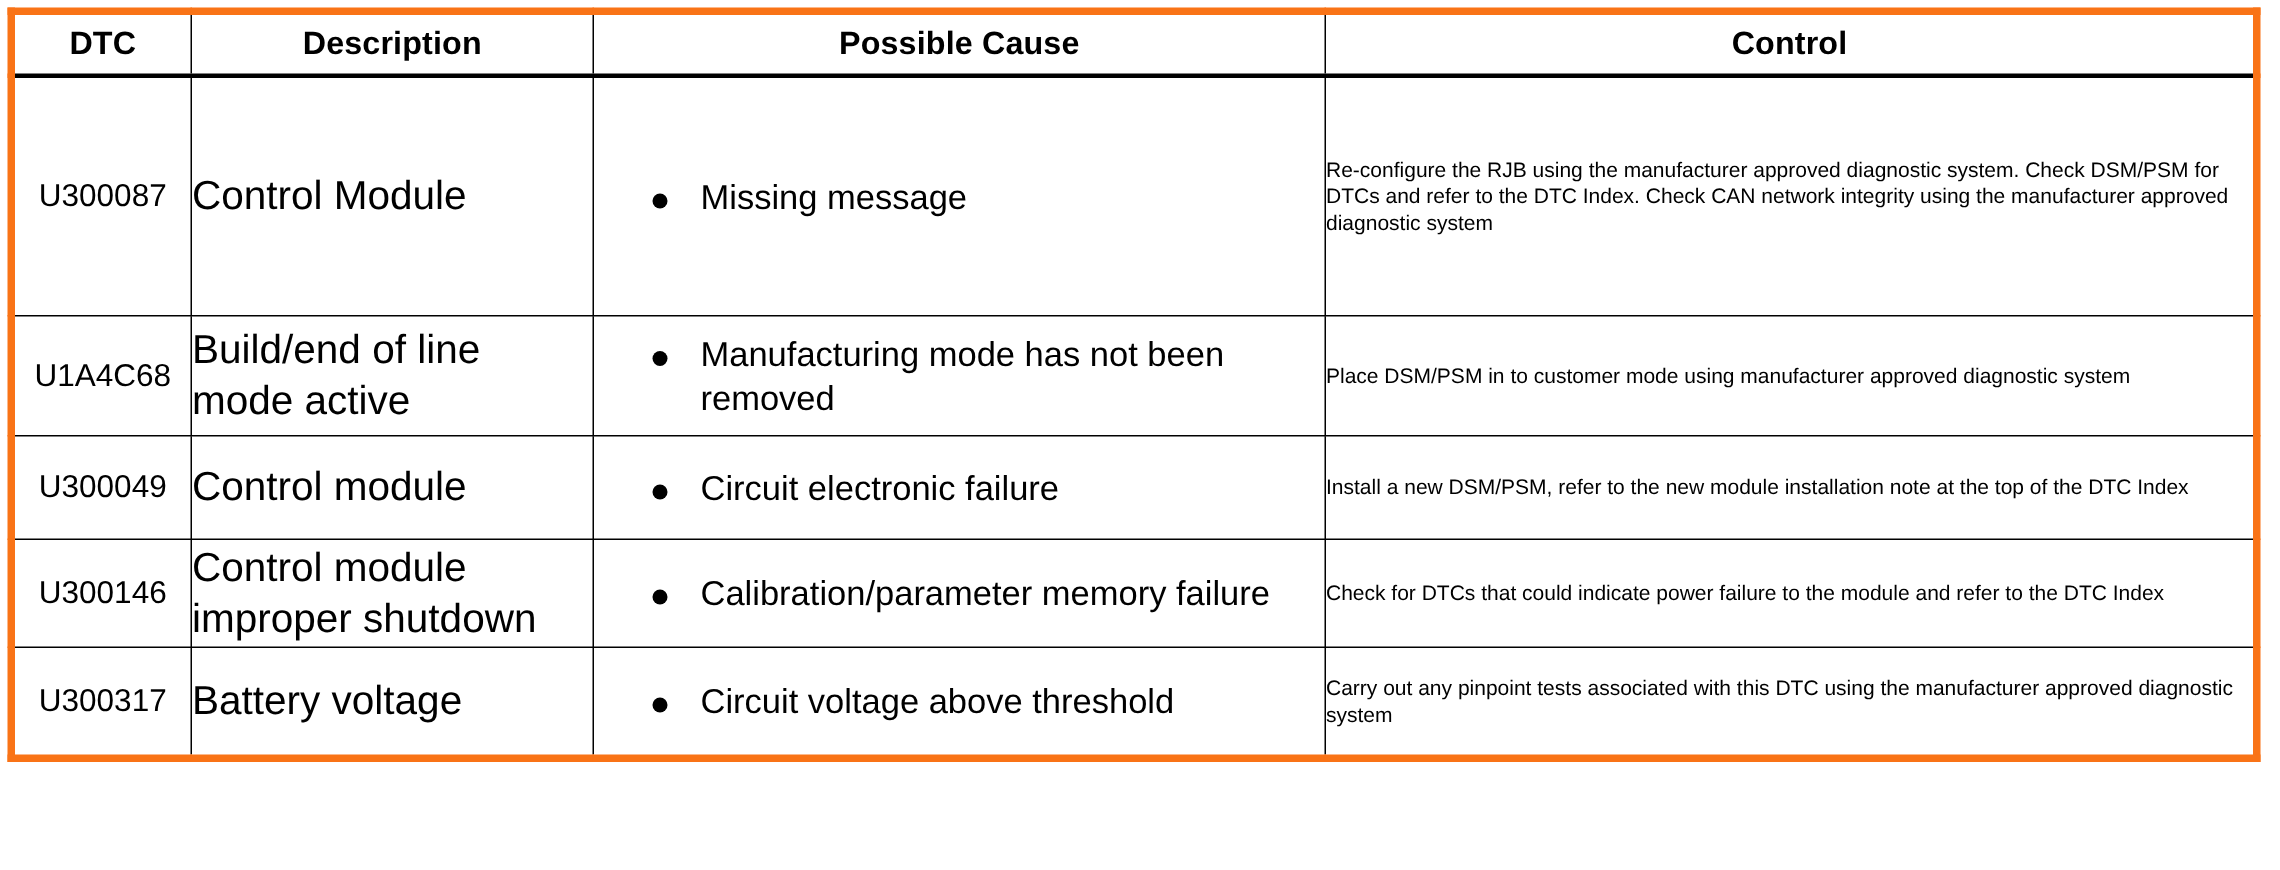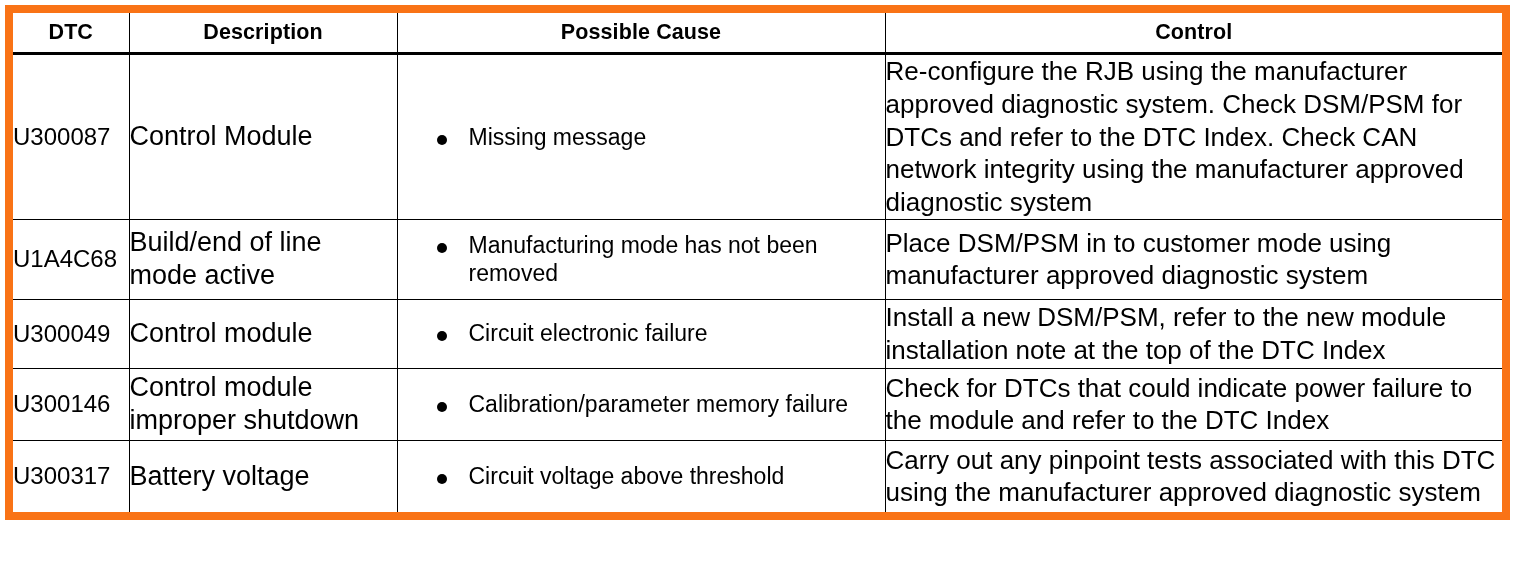--- a/index.html
+++ b/index.html
@@ -23,21 +23,21 @@
     box-sizing: border-box;
   }
 
   .dtc-table {
     position: absolute;
     left: 5px;
     top: 5px;
     width: 1329px;
     border-collapse: collapse;
     table-layout: fixed;
-    border: 8px solid #f97316;
+    border: 5px solid #f97316;
     background: #ffffff;
   }
 
   .dtc-table td,
   .dtc-table th {
     border: 1.5px solid #000000;
     vertical-align: middle;
     padding: 0;
     background: #ffffff;
   }
@@ -57,39 +57,39 @@
     font-size: 21.5px;
     letter-spacing: 0.1px;
   }
   .hdr-row th .hdr-text {
     display: block;
     text-align: center;
   }
 
   
   .cell-dtc {
-    text-align: left;
-    font-size: 24px;
+    text-align: center;
+    font-size: 21px;
     padding: 6px 6px 6px 9px;
     white-space: nowrap;
   }
   .cell-desc {
     text-align: left;
     font-size: 27px;
     line-height: 1.24;
     padding: 6px 6px 6px 8px;
   }
   .cell-cause {
     padding: 6px 6px 6px 0;
     font-size: 23px;
     line-height: 1.24;
   }
   .cell-action {
     text-align: left;
-    font-size: 26px;
+    font-size: 14px;
     line-height: 1.26;
     padding: 5px 8px 5px 8px;
   }
 
   
   .cause-list {
     list-style: none;
     margin: 0;
     padding: 0;
   }

